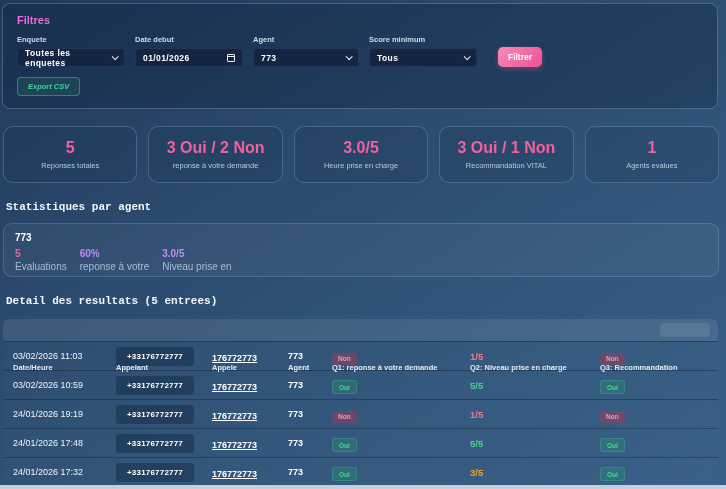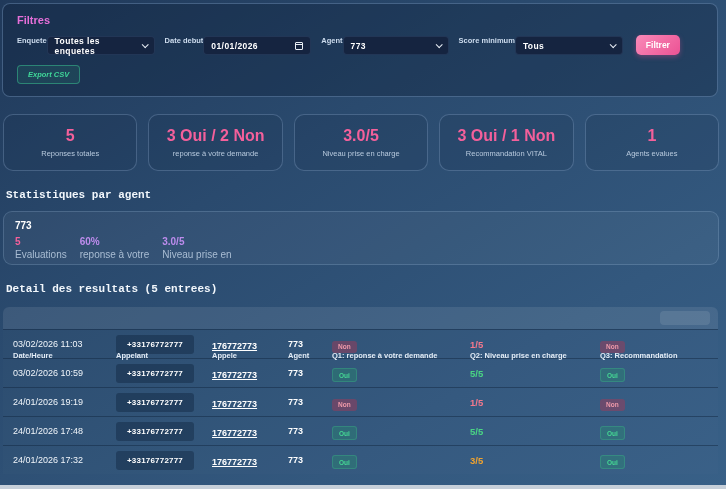--- a/index.html
+++ b/index.html
@@ -15,42 +15,42 @@
   
   .filters-panel {
     margin:3px 8px 0 2px;
     border:1px solid rgba(130,165,205,0.40);
     border-radius:8px;
     background:rgba(10,26,50,0.30);
     padding:10px 14px 12px 14px;
   }
   .filters-title { font-size:11px; font-weight:800; color:var(--title-pink,#e66fd9); margin-bottom:9px; }
   .fields { display:flex; gap:10px; align-items:flex-end; }
-  .field { display:flex; flex-direction:row; }
+  .field { display:flex; flex-direction:column; }
   .field-label { font-size:7.5px; font-weight:600; color:#cddcee; margin-bottom:4px; }
   .control {
     height:19px; background:#152440; border-radius:4px; color:#ffffff;
     font-size:8.5px; font-weight:700; display:flex; align-items:center;
     justify-content:space-between; padding:0 7px; letter-spacing:0.4px;
     border:1px solid rgba(60,90,130,0.35); cursor:pointer;
   }
   .w1 { width:108px; } .w2 { width:108px; } .w3 { width:108px; } .w4 { width:106px; } .w5 { width:108px; }
   .chevron {
     width:5px; height:5px; border-right:1.6px solid #e8eef5; border-bottom:1.6px solid #e8eef5;
     transform:rotate(45deg) translateY(-1px); margin-left:6px; flex:0 0 auto;
   }
   .calendar {
     width:8px; height:8px; border:1.2px solid #e8eef5; border-radius:1px; position:relative; margin-left:6px; flex:0 0 auto;
   }
   .calendar::before { content:""; position:absolute; left:0; right:0; top:1.4px; height:1.2px; background:#e8eef5; }
   .filtrer-btn {
     width:44px; height:20px; border:none; border-radius:5px; cursor:pointer;
     background:linear-gradient(135deg,var(--btn-pink-1,#f98ab8) 0%,var(--btn-pink-2,#ec5294) 100%);
     color:#ffffff; font-size:8.5px; font-weight:700; font-family:inherit;
-    display:flex; align-items:center; justify-content:center; margin-left:3px;
+    display:flex; align-items:center; justify-content:center; margin-left:11px;
     box-shadow:0 2px 5px rgba(236,82,148,0.35);
   }
   .export-btn {
     margin-top:10px; display:inline-flex; align-items:center; justify-content:center;
     padding:5px 10px; height:19px; border-radius:4px; cursor:pointer; font-family:inherit;
     color:var(--export-green,#3fd598); font-size:7.5px; font-weight:700;
     border:1px solid rgba(63,213,152,0.45); background:rgba(63,213,152,0.10);font-style:italic;
   }
   
   .stats-row { display:flex; gap:11px; margin:17px 7px 0 3px; }
@@ -163,21 +163,21 @@
     <div class="stat-card">
       <div class="stat-value">5</div>
       <div class="stat-label">Reponses totales</div>
     </div>
     <div class="stat-card">
       <div class="stat-value">3 Oui / 2 Non</div>
       <div class="stat-label">reponse à votre demande</div>
     </div>
     <div class="stat-card">
       <div class="stat-value">3.0/5</div>
-      <div class="stat-label">Niveau prise en charge</div>
+      <div class="stat-label">Heure prise en charge</div>
     </div>
     <div class="stat-card">
       <div class="stat-value">3 Oui / 1 Non</div>
       <div class="stat-label">Recommandation VITAL</div>
     </div>
     <div class="stat-card">
       <div class="stat-value">1</div>
       <div class="stat-label">Agents evalues</div>
     </div>
   </div>

